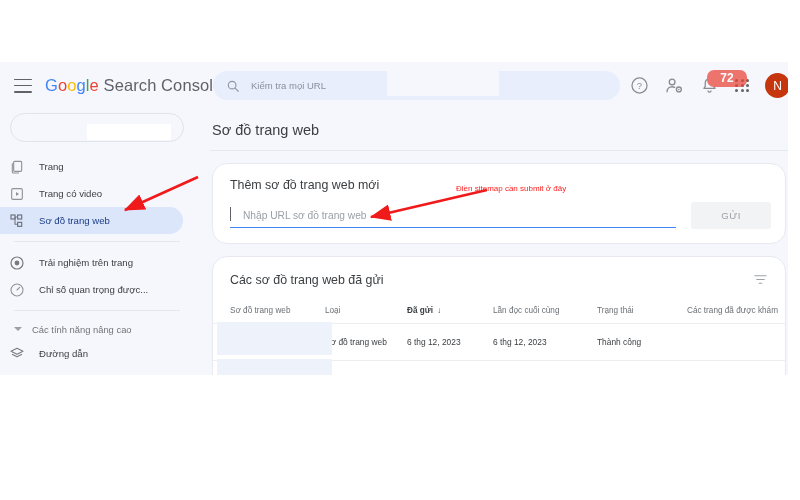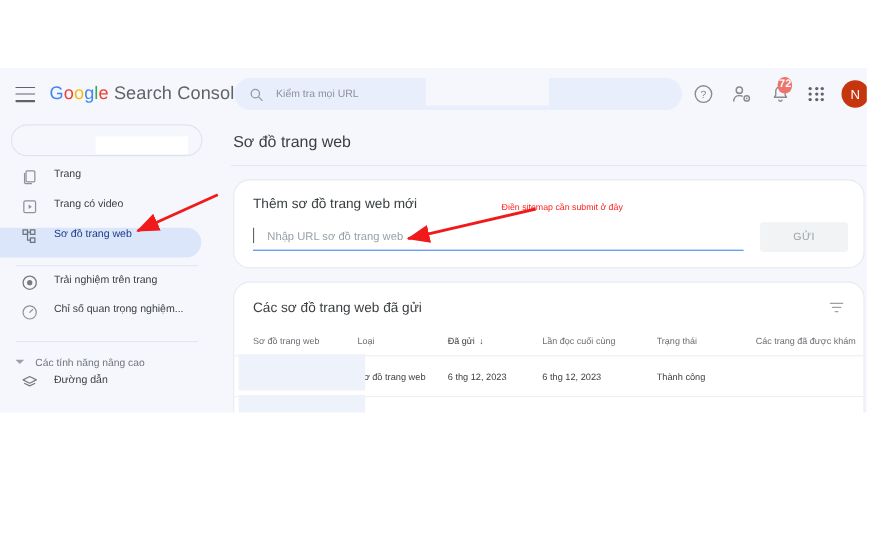--- a/index.html
+++ b/index.html
@@ -63,22 +63,22 @@
   }
 
   .topicons {
     position: absolute; right: 10px; top: 7px;
     height: 33px; display: flex; align-items: center; gap: 16px;
   }
   .ticon { width: 19px; height: 19px; position: relative; cursor: pointer; opacity: .72; }
   .badge {
     position: absolute; left: 7px; top: -6px;
     background: #EA4335; color: #fff;
-    font-size: 10px; font-weight: 700;
-    padding: 1px 1px; border-radius: 7px;
+    font-size: 12px; font-weight: 700;
+    padding: 1px 13px; border-radius: 7px;
     line-height: 1.25;
   }
   .avatar {
     width: 25px; height: 25px; border-radius: 50%;
     background: #c5360f; color: #fff;
     display: flex; align-items: center; justify-content: center;
     font-size: 12px; font-weight: 500; cursor: pointer;
   }
   .grid-dots { display: grid; grid-template-columns: repeat(3,3px); gap: 2.4px; }
   .grid-dots i { width: 3px; height: 3px; background: #5f6368; border-radius: 50%; display: block; }
@@ -102,22 +102,22 @@
     border-left: 5px solid transparent; border-right: 5px solid transparent;
     border-top: 5.5px solid #5f6368;
   }
   
   .propsel-redact {
     position: absolute; left: 87px; top: 15px;
     width: 84px; height: 16px; background: #ffffff;
   }
   .navlist { margin-top: 11px; }
   .navitem {
-    height: 27px; display: flex; 
-    padding-left: 19px; cursor: pointer;
+    height: 27px; display: flex; align-items: center;
+    padding-left: 9px; cursor: pointer;
     border-radius: 0 14px 14px 0; margin-right: 13px;
   }
   .navitem.active { background: #dbe6fb; }
   .navitem .ni { width: 16px; height: 16px; flex: none; opacity: .68; }
   .navitem .nl {
     font-size: 9.6px; color: #3c4043; margin-left: 14px;
     white-space: nowrap; overflow: hidden;
   }
   .navitem.active .nl { color: #1a3b87; font-weight: 500; }
   .navsep { height: 1px; background: #e3e7f0; margin: 7px 16px 7px 14px; }
@@ -181,21 +181,21 @@
     display: flex; align-items: center; justify-content: space-between;
   }
   .filter-ico { margin-right: 17px; cursor: pointer; opacity: .6; }
 
   table.sitemaps { width: 100%; border-collapse: collapse; margin-top: 12px; }
   table.sitemaps th {
     font-size: 8.2px; color: #6b7075; font-weight: 400;
     text-align: left; padding: 7px 0 8px 0;
     border-bottom: 1px solid #eceef2; white-space: nowrap;
   }
-  table.sitemaps th.sorted { color: #3c4043; font-weight: 400; margin-top: 29px; }
+  table.sitemaps th.sorted { color: #3c4043; font-weight: 700; margin-top: 29px; }
   table.sitemaps td {
     font-size: 8.4px; color: #3c4043;
     padding: 13px 0 13px 0; border-bottom: 1px solid #eceef2;
     vertical-align: top; white-space: nowrap;
   }
   .c-url   { width: 112px; padding-left: 17px !important; position: relative; }
   .c-type  { width: 82px; }
   .c-sub   { width: 86px; }
   .c-read  { width: 104px; }
   .c-stat  { width: 90px; }
@@ -320,21 +320,21 @@
             <circle cx="12" cy="12" r="3.6" fill="#3c4043"></circle>
           </svg>
           <span class="nl">Trải nghiệm trên trang</span>
         </div>
 
         <div class="navitem">
           <svg class="ni" viewBox="0 0 24 24">
             <circle cx="12" cy="12" r="9" fill="none" stroke="#5f6368" stroke-width="1.6"></circle>
             <path d="M12 12l4-4" fill="none" stroke="#5f6368" stroke-width="1.6" stroke-linecap="round"></path>
           </svg>
-          <span class="nl">Chỉ số quan trọng nghiệm...</span>
+          <span class="nl">Chỉ số quan trọng được...</span>
         </div>
 
 
         <div class="navsep"></div>
 
         <div class="navgroup">
           <span class="gcar"></span>
           <span class="gl">Các tính năng nâng cao</span>
         </div>
 

